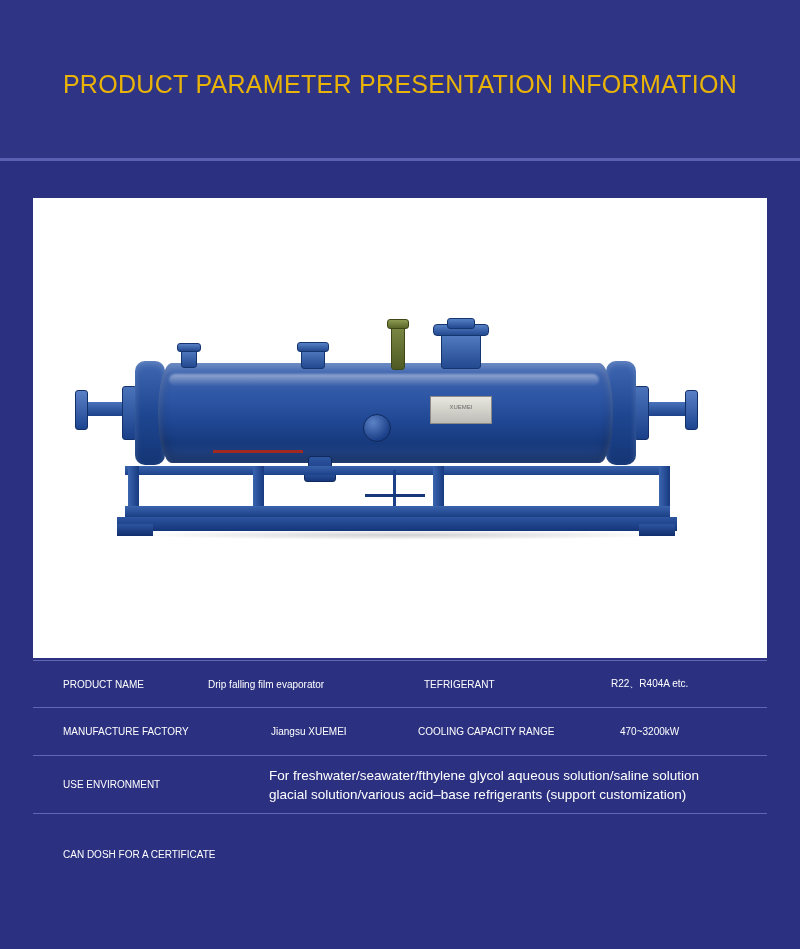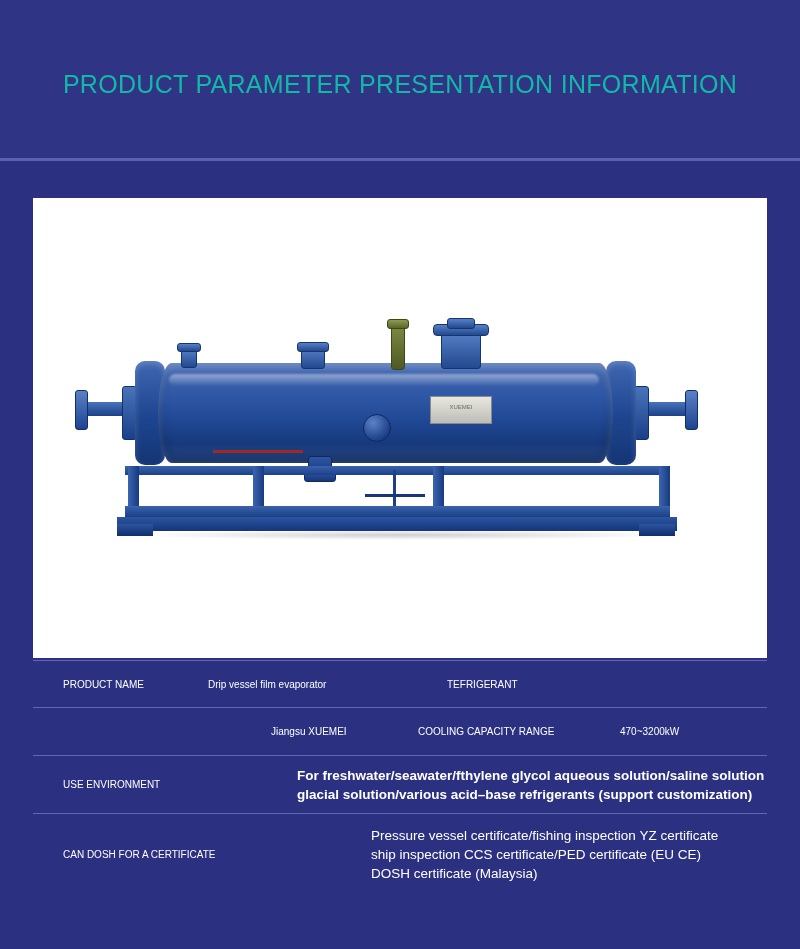--- a/index.html
+++ b/index.html
@@ -26,21 +26,21 @@
     left: 0;
     top: 0;
     width: 800px;
     height: 158px;
     background: #2f3584;
     display: flex;
     align-items: center;
     justify-content: center;
   }
   .header-title {
-    color: #14b8a6;
+    color: #eab308;
     font-size: 25px;
     letter-spacing: 0.3px;
     font-weight: 400;
     text-align: center;
     margin-top: 11px;
   }
   .header-underline {
     position: absolute;
     left: 0;
     top: 158px;
@@ -296,28 +296,28 @@
     display: flex;
     align-items: center;
     height: 100%;
     font-size: 13.5px;
     color: #ffffff;
     line-height: 19px;
     white-space: pre-line;
   }
   .k1 { left: 30px; }
   .v1 { left: 175px; }
-  .k2 { left: 414px; }
+  .k2 { left: 391px; }
   .v2 { left: 578px; }
   .k1b { left: 30px; }
   .v1b { left: 238px; }
   .k2b { left: 385px; }
   .v2b { left: 587px; }
   .k3 { left: 30px; }
-  .v3 { left: 264px; font-weight: bold; }
+  .v3 { left: 236px; }
   .k4 { left: 30px; }
   .v4 { left: 338px; }
 </style>
 </head>
 <body>
 
 <div class="page">
 
   <div class="header">
     <div class="header-title">PRODUCT PARAMETER PRESENTATION INFORMATION</div>
@@ -366,38 +366,37 @@
         <div class="foot foot-a"></div>
         <div class="foot foot-b"></div>
       </div>
     </div>
   </div>
 
   <div class="table-wrap">
 
     <div class="tbl-row row1">
       <div class="cellbox k1">PRODUCT NAME</div>
-      <div class="cellbox v1">Drip vessel film evaporator</div>
+      <div class="cellbox v1">Drip falling film evaporator</div>
       <div class="cellbox k2">TEFRIGERANT</div>
+      <div class="cellbox v2">R22、R404A etc.</div>
     </div>
 
     <div class="tbl-row row2">
+      <div class="cellbox k1b">MANUFACTURE FACTORY</div>
       <div class="cellbox k2b">COOLING CAPACITY RANGE</div>
       <div class="cellbox v1b">Jiangsu XUEMEI</div>
       <div class="cellbox v2b">470~3200kW</div>
     </div>
 
     <div class="tbl-row row3">
       <div class="cellbox k3">USE ENVIRONMENT</div>
       <div class="cell-multi v3">For freshwater/seawater/fthylene glycol aqueous solution/saline solution
 glacial solution/various acid–base refrigerants (support customization)</div>
     </div>
 
     <div class="tbl-row row4">
       <div class="cellbox k4">CAN DOSH FOR A CERTIFICATE</div>
-      <div class="cell-multi v4">Pressure vessel certificate/fishing inspection YZ certificate
-ship inspection CCS certificate/PED certificate (EU CE)
-DOSH certificate (Malaysia)</div>
     </div>
 
   </div>
 
 </div>
 
 </body></html>

